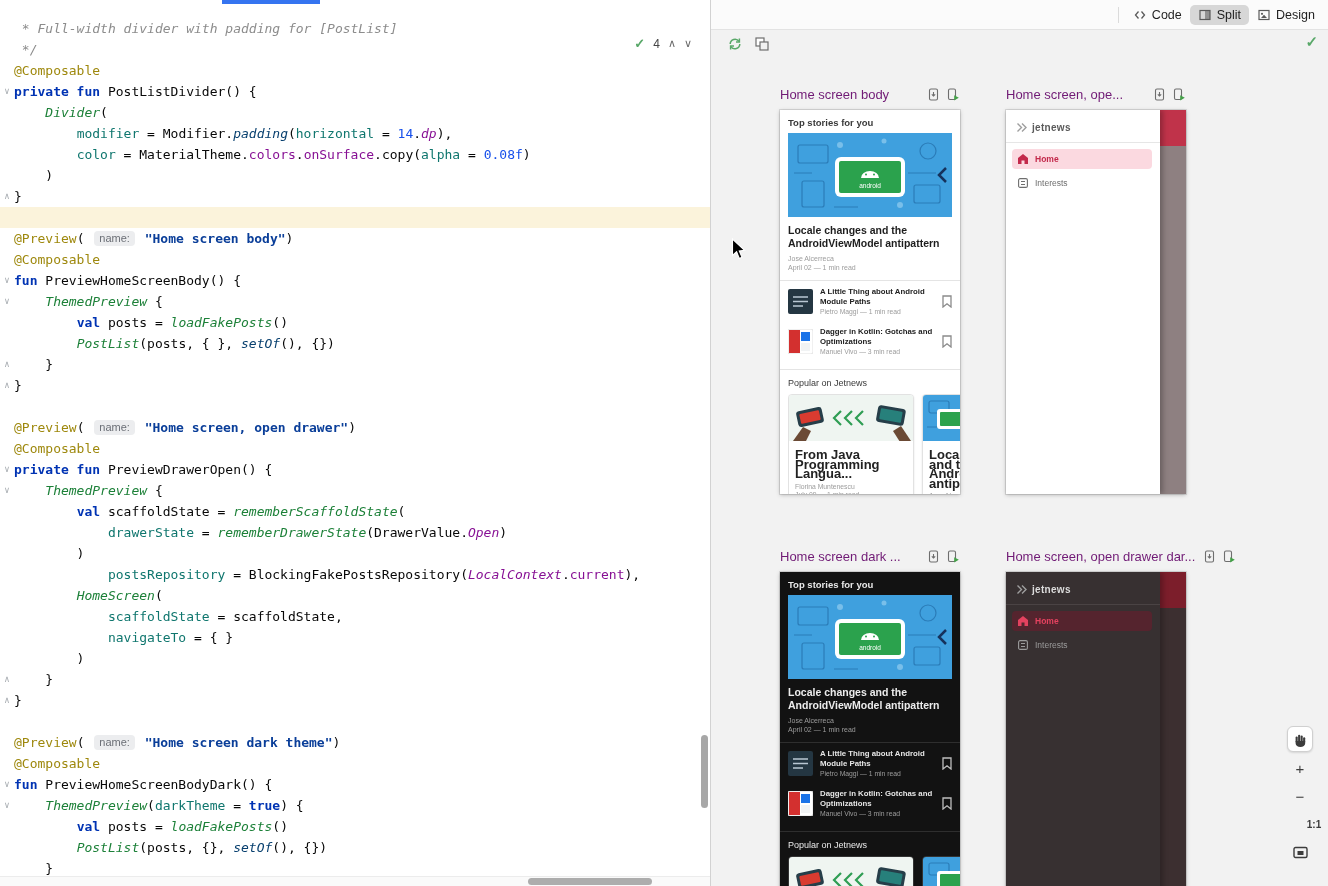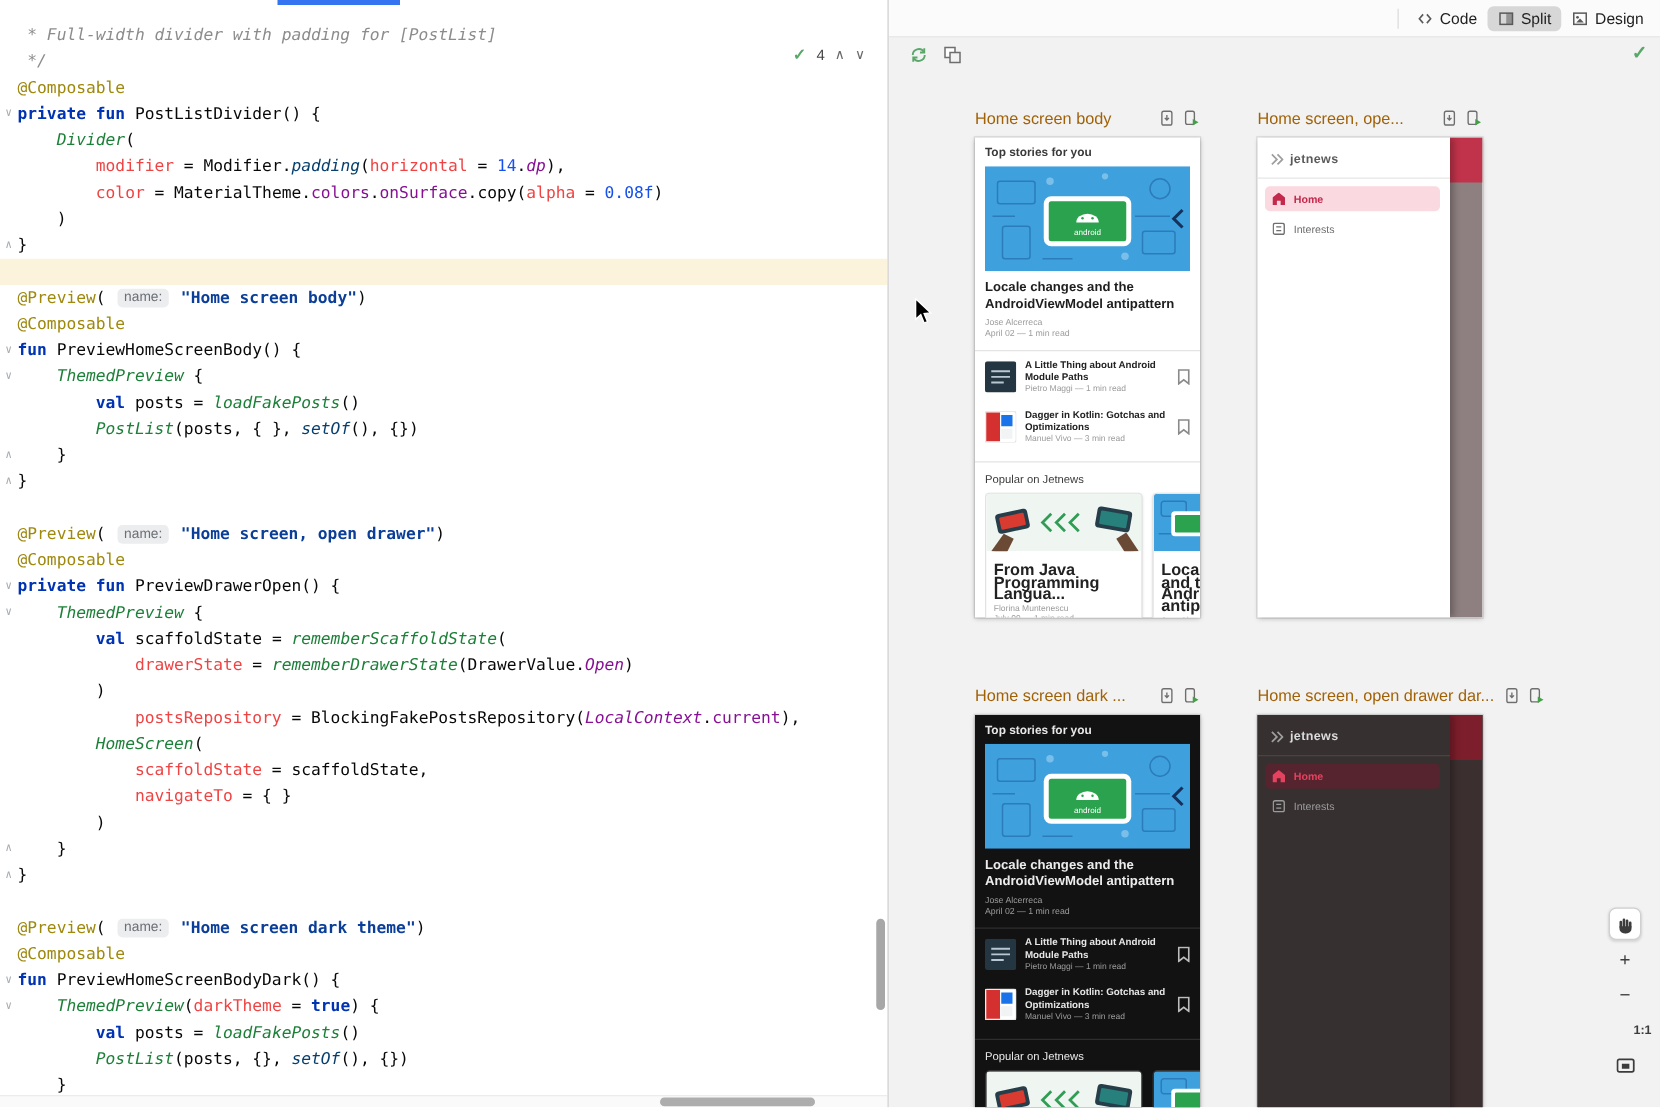--- a/index.html
+++ b/index.html
@@ -12,21 +12,21 @@
   .code-area { position:absolute; left:0; top:18px; width:100%; }
   .code-line { font:13px/21px "DejaVu Sans Mono",monospace; white-space:pre; padding-left:14px; min-height:21px; color:#080808; }
   .code-line.caret { background:#FBF3DB; }
   .tk-p   { color:#080808; }
   .tk-cmt { color:#8C8C8C; font-style:italic; }
   .tk-ann { color:#9E880D; }
   .tk-kw  { color:#0033B3; font-weight:bold; }
   .tk-str { color:#0A3E99; font-weight:bold; }
   .tk-num { color:#1750EB; }
   .tk-comp{ color:#1C8038; font-style:italic; }
-  .tk-param{ color:#ef4444; }
+  .tk-param{ color:#0f766e; }
   .tk-prop{ color:#871094; }
   .tk-propi{ color:#871094; font-style:italic; }
   .tk-propu{ color:#871094; }
   .tk-ext { color:#073F6E; font-style:italic; }
   .tk-hint{ background:#ECEDEF; color:#6B6F76; border-radius:4px; padding:0 5px 1px 5px; font:11px/14px "Liberation Sans",sans-serif; display:inline-block; vertical-align:1px; margin:0 2px; }
   .gutter { position:absolute; left:0; top:0; width:14px; height:100%; }
   .fold { position:absolute; left:2px; width:10px; font:9px/9px "DejaVu Sans Mono",monospace; color:#A6ABB0; text-align:center; cursor:pointer; }
   .inspections { position:absolute; top:36px; right:18px; display:flex; align-items:center; gap:8px; }
   .insp-check { color:#59A869; font-size:13px; font-weight:bold; }
   .insp-count { font-size:12px; color:#454545; }
@@ -44,21 +44,21 @@
   .mode.active { background:#D7D7D7; }
   .pv-toolbar { position:absolute; left:16px; top:36px; display:flex; gap:11px; align-items:center; }
   .pv-check { position:absolute; right:10px; top:33px; color:#59A869; font-size:15px; font-weight:bold; }
 
   .pgroup { position:absolute; width:180px; }
   .pg1 { left:69px;  top:84px; }
   .pg2 { left:295px; top:84px; }
   .pg3 { left:69px;  top:546px; }
   .pg4 { left:295px; top:546px; }
   .pg-head { display:flex; align-items:center; justify-content:space-between; height:20px; margin-bottom:6px; white-space:nowrap; }
-  .pg-title { font-size:13px; color:#a16207; margin-right:8px; }
+  .pg-title { font-size:13px; color:#701a75; margin-right:8px; }
   .pg-icons { display:flex; gap:6px; align-items:center; }
 
   .pcard { width:180px; height:384px; background:#fff; position:relative; overflow:hidden;
            box-shadow:0 0 0 1px rgba(0,0,0,.10), 0 1px 4px rgba(0,0,0,.25); }
   .pcard.dark { background:#121212; }
 
   
   .ph-section { margin:7px 8px 5px; font-size:9.5px; font-weight:bold; color:#3A3A3A; }
   .pcard.dark .ph-section { color:#E8E8E8; }
   .ph-hero { margin:0 8px; height:84px; }

